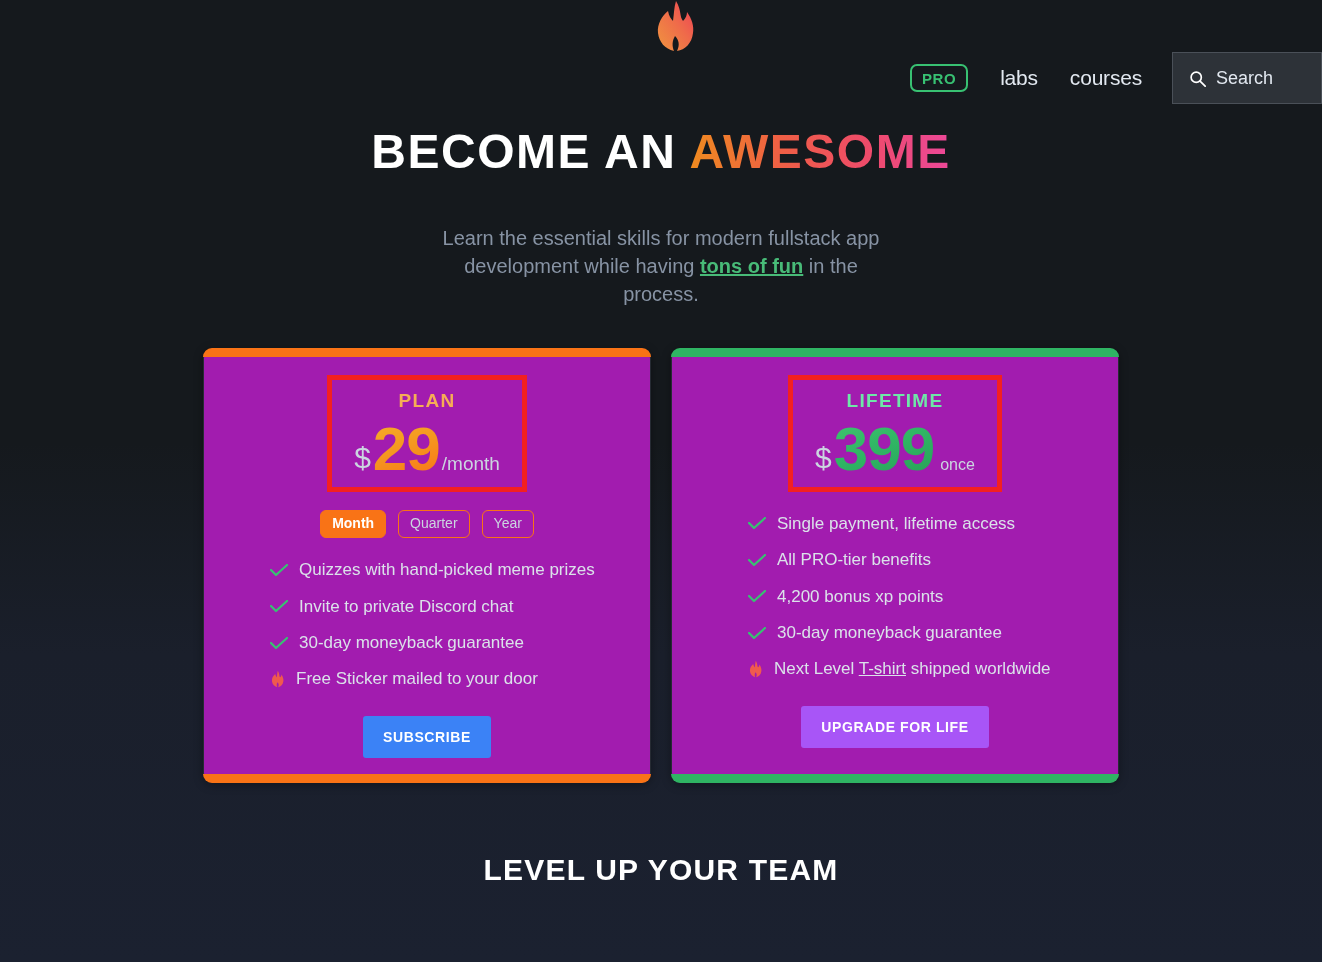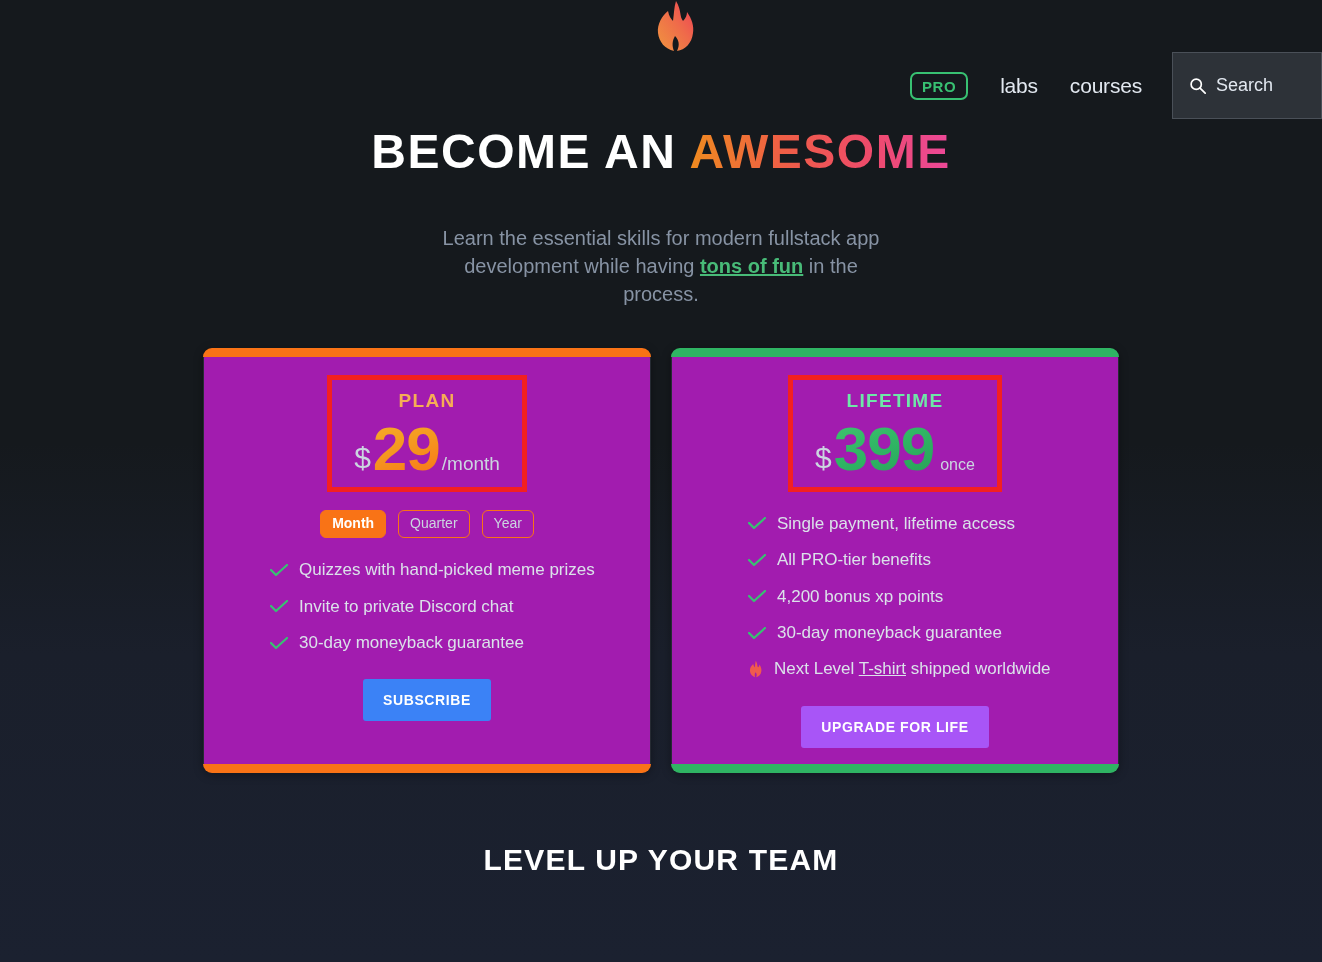--- a/index.html
+++ b/index.html
@@ -63,21 +63,21 @@
     font-weight: 500;
     margin-left: 32px;
     letter-spacing: -0.2px;
     cursor: pointer;
   }
 
   .search-box {
     margin-left: 30px;
     background: #2d3238;
     border: 1px solid #4a5058;
-    height: 67px;
+    height: 52px;
     display: flex;
     align-items: center;
     gap: 10px;
     padding: 0 16px;
     min-width: 150px;
     cursor: text;
   }
 
   .search-icon { width: 17px; height: 17px; flex: 0 0 auto; }
 
@@ -376,20 +376,26 @@
             <polyline points="1,6 6,11 17,1" fill="none" stroke="#38c172" stroke-width="2.2" stroke-linecap="round" stroke-linejoin="round"></polyline>
           </svg>
         <span>Invite to private Discord chat</span>
       </li>
       <li class="feature">
         <svg class="check-icon" viewBox="0 0 18 13" aria-hidden="true">
             <polyline points="1,6 6,11 17,1" fill="none" stroke="#38c172" stroke-width="2.2" stroke-linecap="round" stroke-linejoin="round"></polyline>
           </svg>
         <span>30-day moneyback guarantee</span>
       </li>
+      <li class="feature">
+        <svg class="flame-icon" viewBox="0 0 46 52" aria-hidden="true">
+            <path d="M24 1 C30 11 27 16 31 21 C34 18 35 15 35 12 C40 19 42 26 41 33 C40 43 33 50 25 51 C28 45 27 40 23 36 C20 41 20 46 22 51 C13 49 7 42 6 33 C5 24 10 16 16 11 C17 16 19 19 21 21 C22 14 22 7 24 1 Z" fill="#ef5a4e"></path>
+          </svg>
+        <span>Free Sticker mailed to your door</span>
+      </li>
     </ul>
 
     <button class="cta cta-subscribe">SUBSCRIBE</button>
   </div>
 
   <div class="card card-life">
 
     <div class="price-box">
       <div class="plan-label">LIFETIME</div>
       <div class="price-line">

